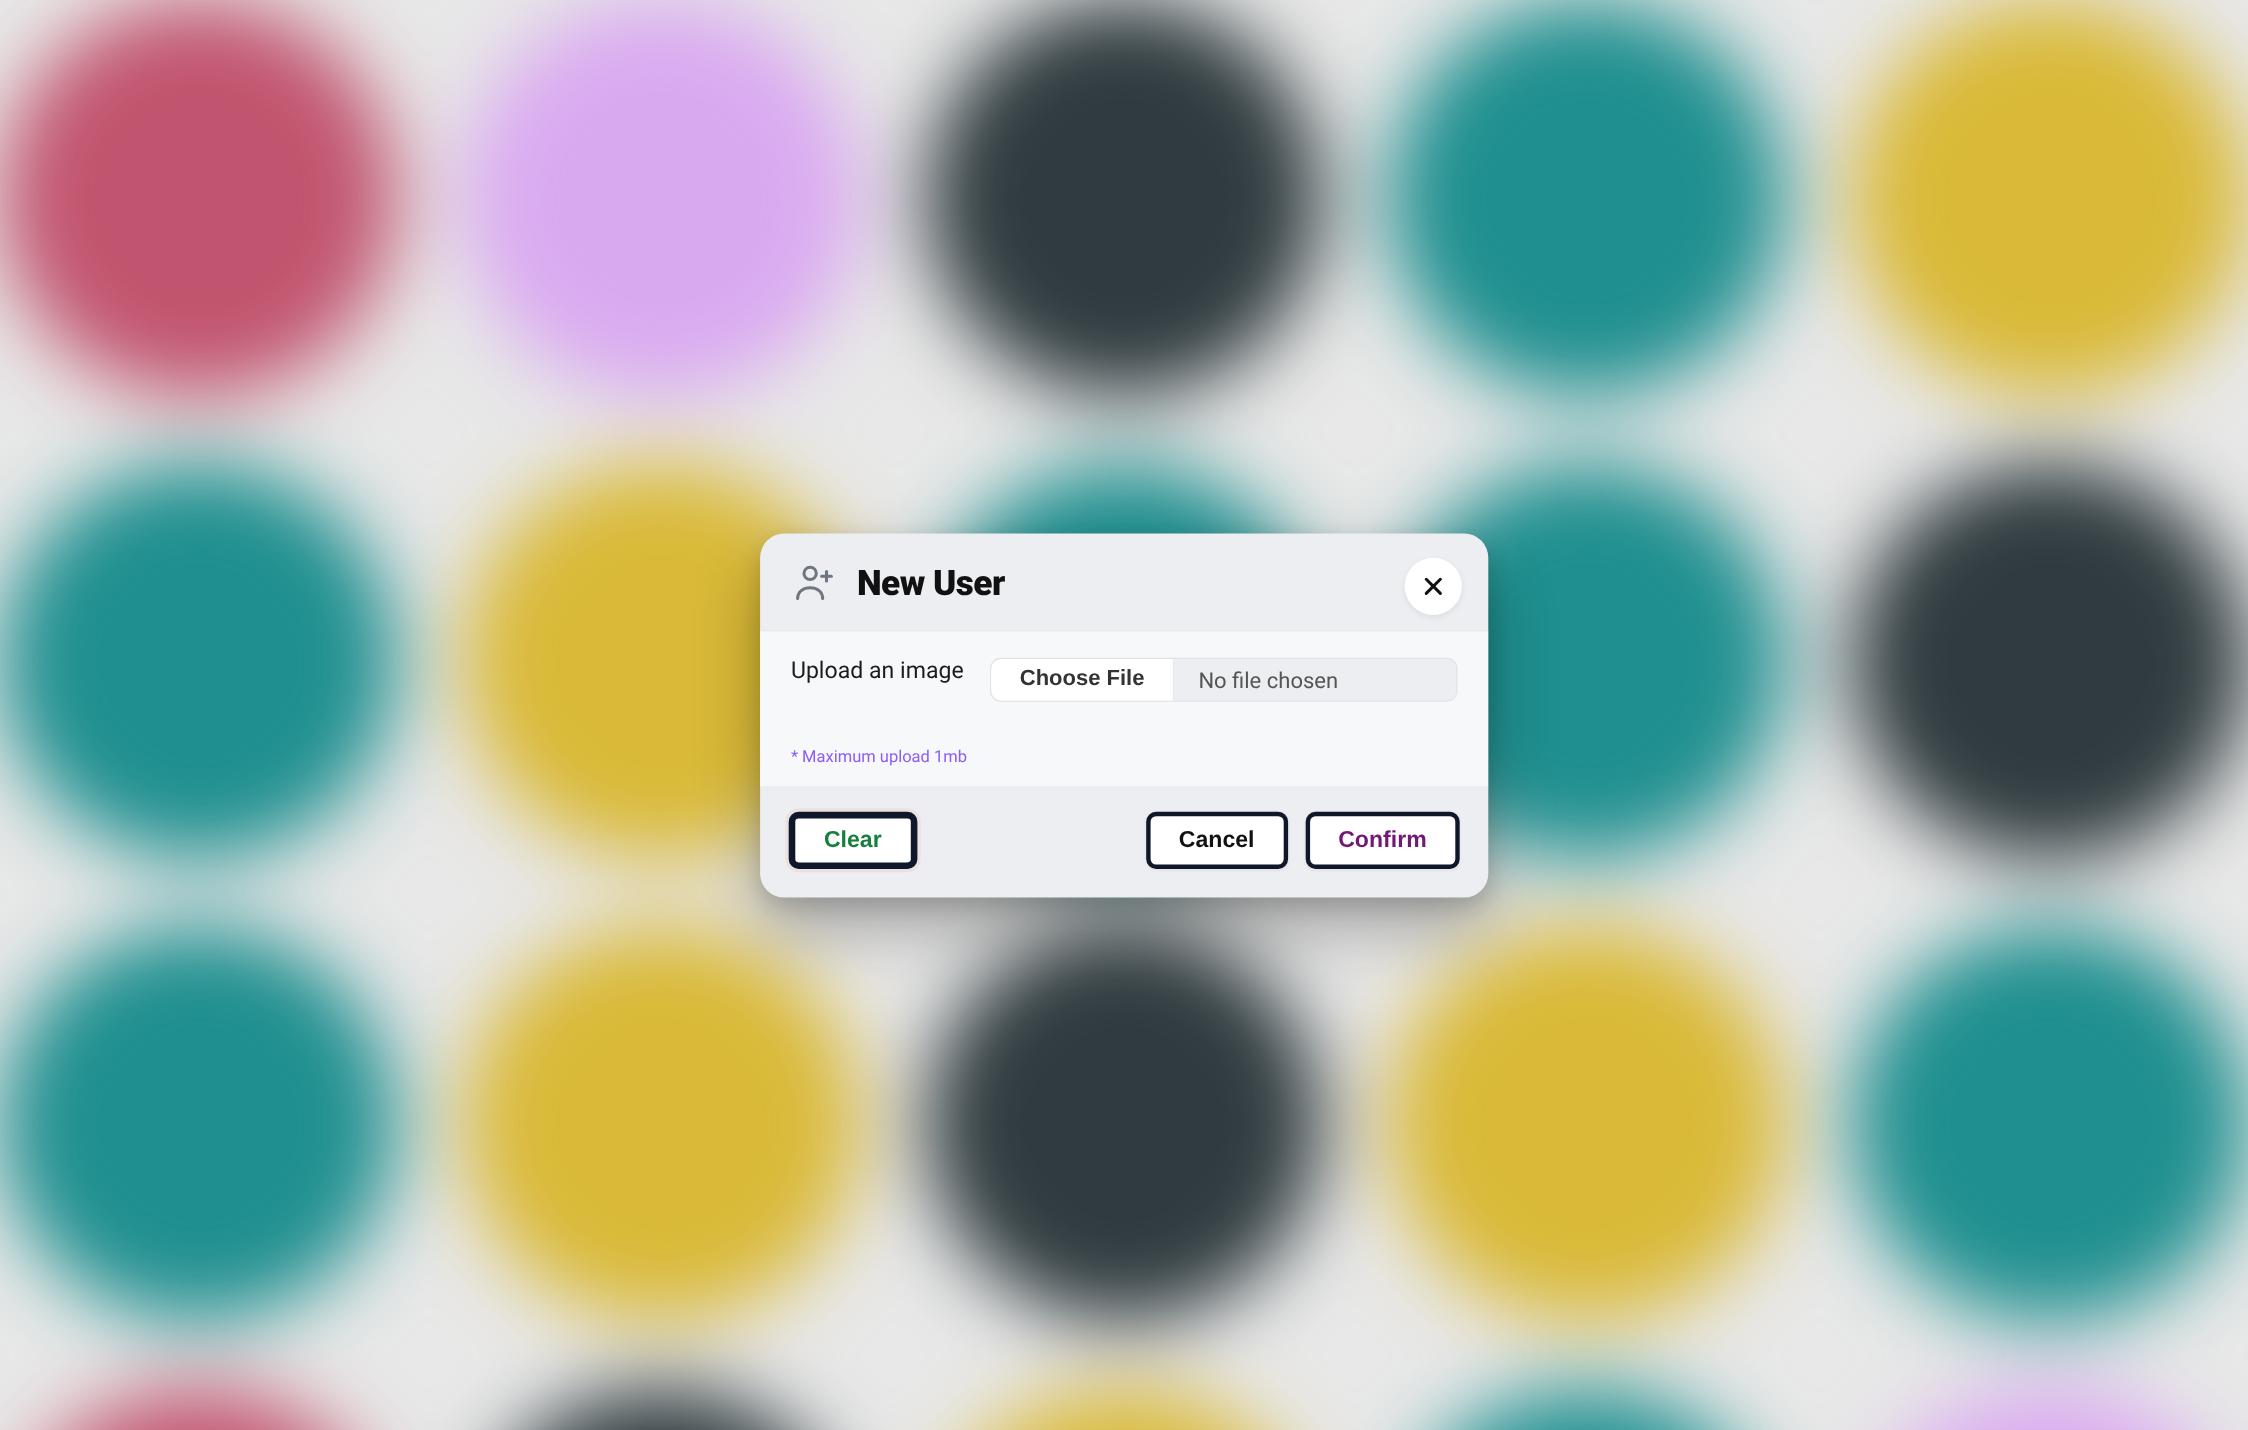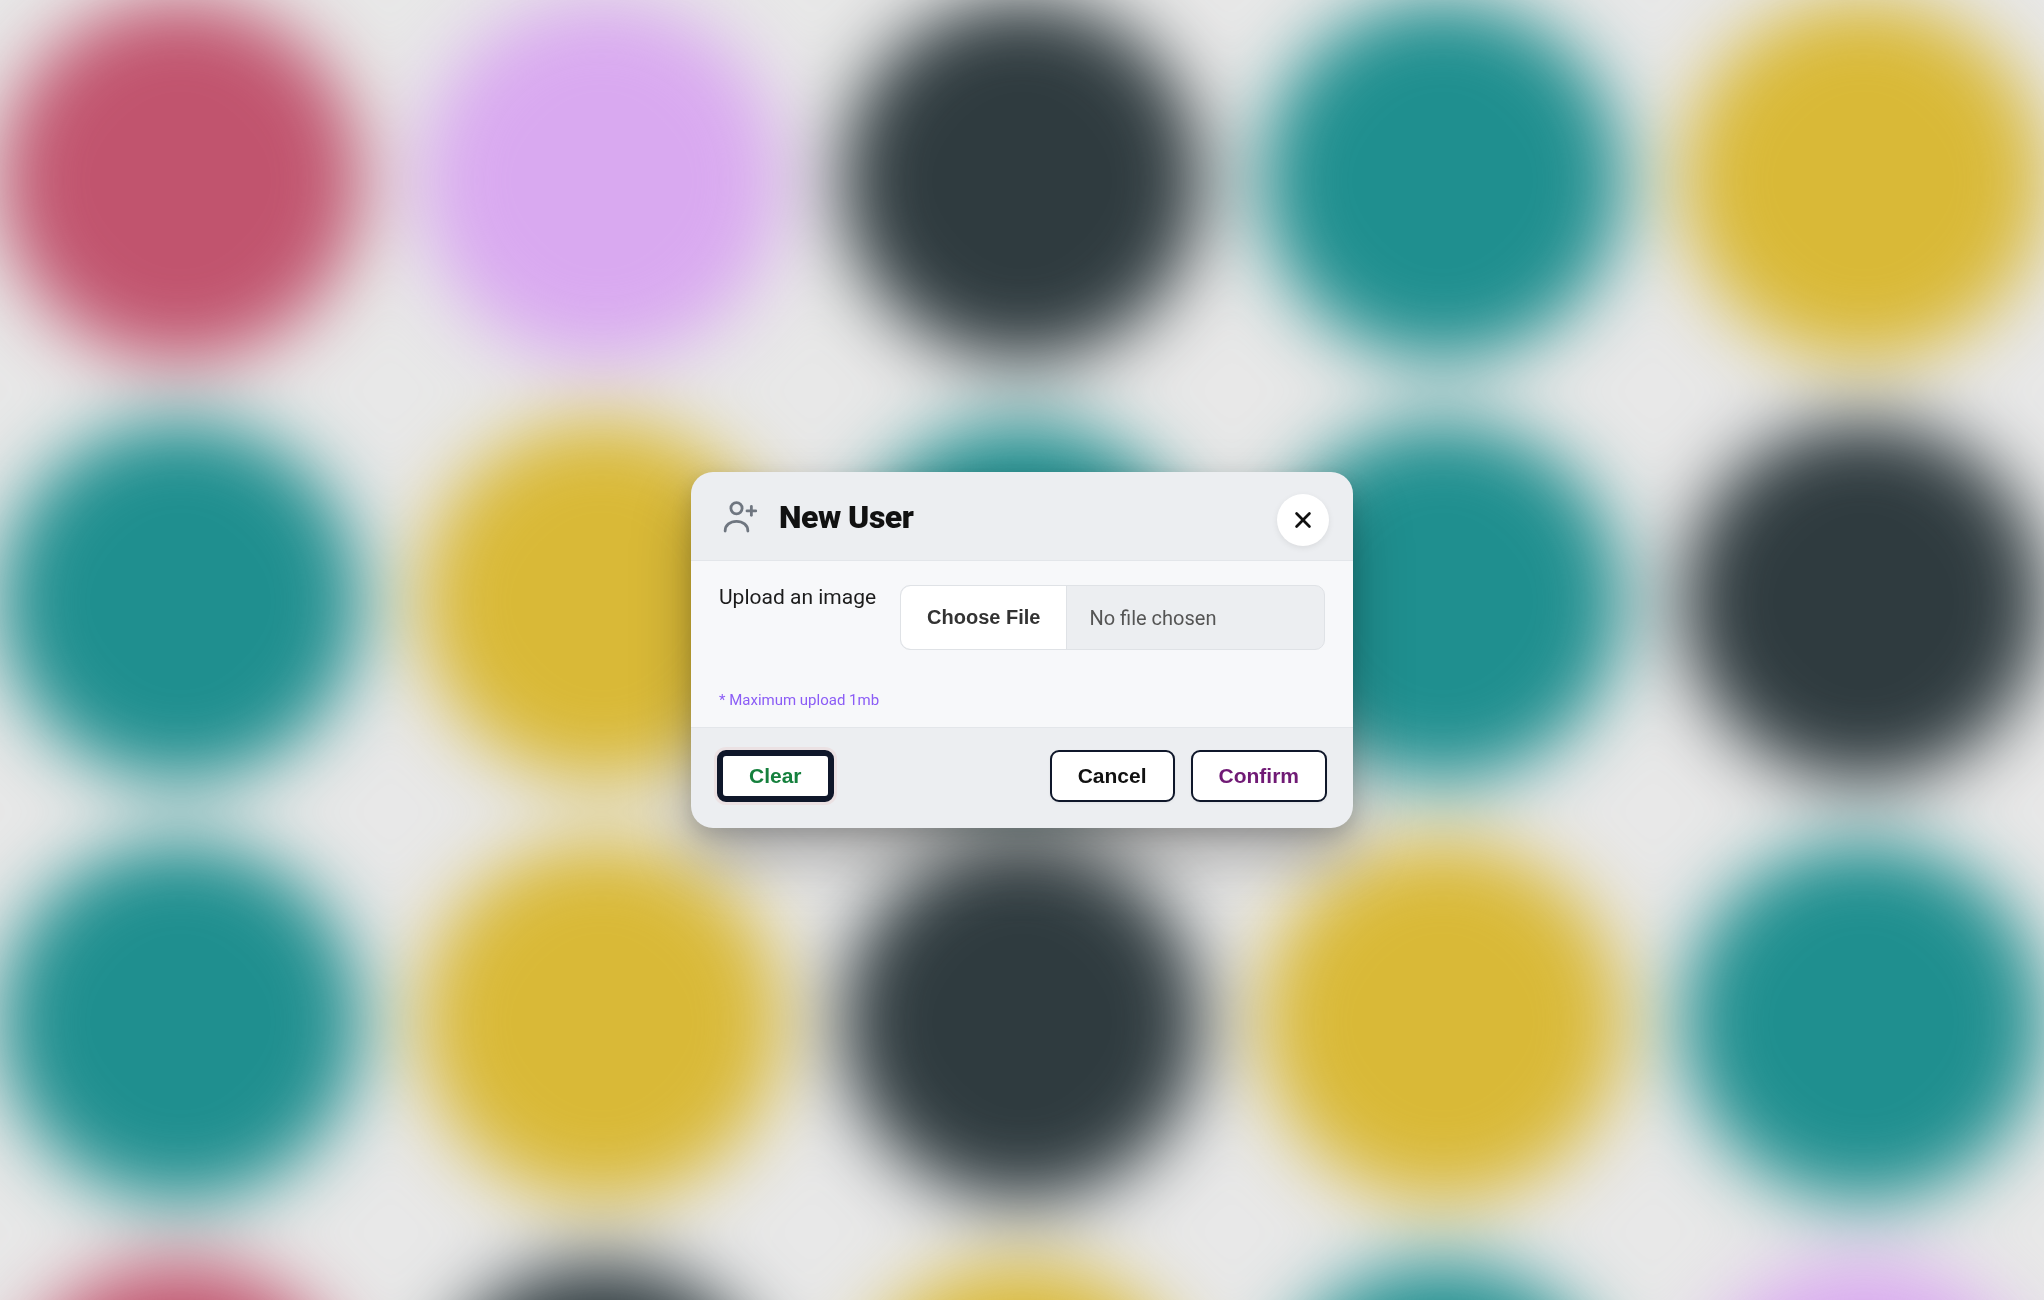--- a/index.html
+++ b/index.html
@@ -95,21 +95,21 @@
   }
   .upload-label {
     font-size: 21px;
     color: #1c1c1c;
     white-space: nowrap;
   }
   .file-picker {
     flex: 1;
     display: flex;
     align-items: stretch;
-    height: 65px;
+    height: 40px;
     background: #eceef1;
     border: 1px solid #dfe2e6;
     border-radius: 10px;
     overflow: hidden;
   }
   .choose-file {
     background: #fff;
     border: none;
     border-right: 1px solid #dfe2e6;
     padding: 0 26px;
@@ -140,21 +140,21 @@
     gap: 16px;
   }
   .spacer { flex: 1; }
   .btn {
     height: 52px;
     padding: 0 26px;
     font-size: 21px;
     font-weight: 700;
     border-radius: 9px;
     background: #fff;
-    border: 2px solid #0f172a;
+    border: 4px solid #0f172a;
     cursor: pointer;
     box-shadow: 0 1px 3px rgba(0,0,0,0.05);
   }
   .btn-clear {
     color: #15803d;
     border: 6px solid #0f172a;
     box-shadow: 0 0 0 3px rgba(230,74,59,0.08);
   }
   .btn-cancel { color: #111; }
   .btn-confirm { color: #701a75; }

